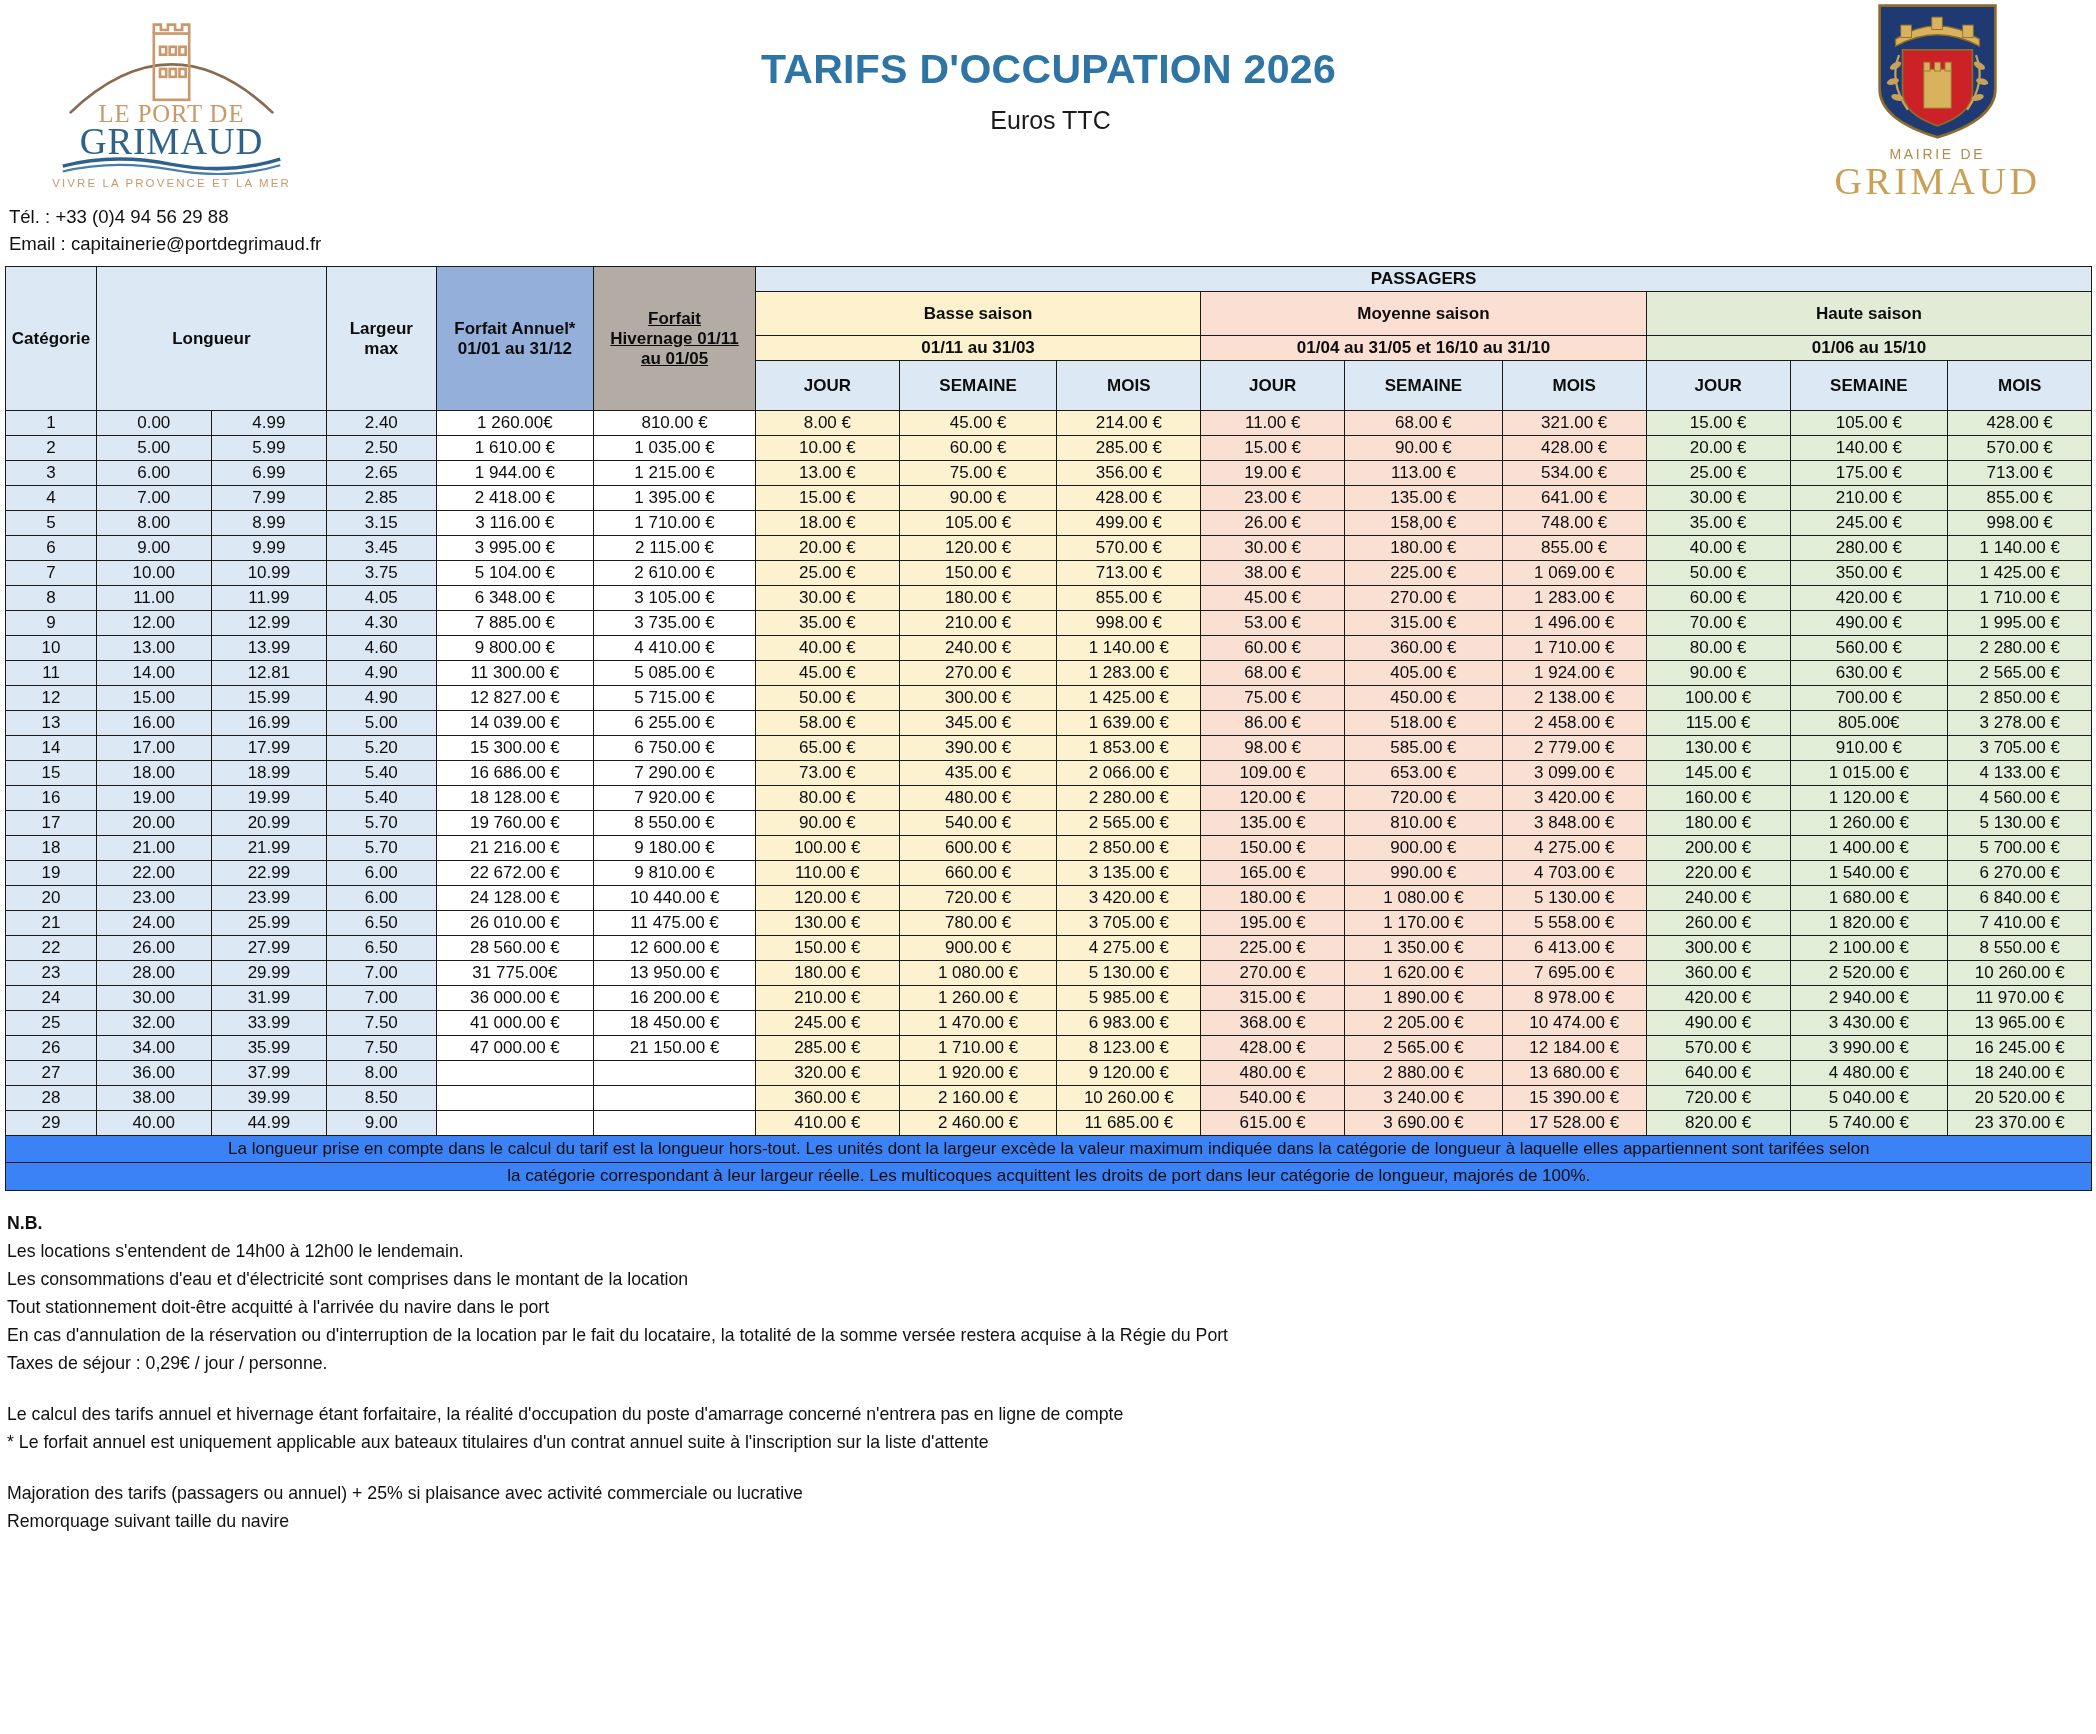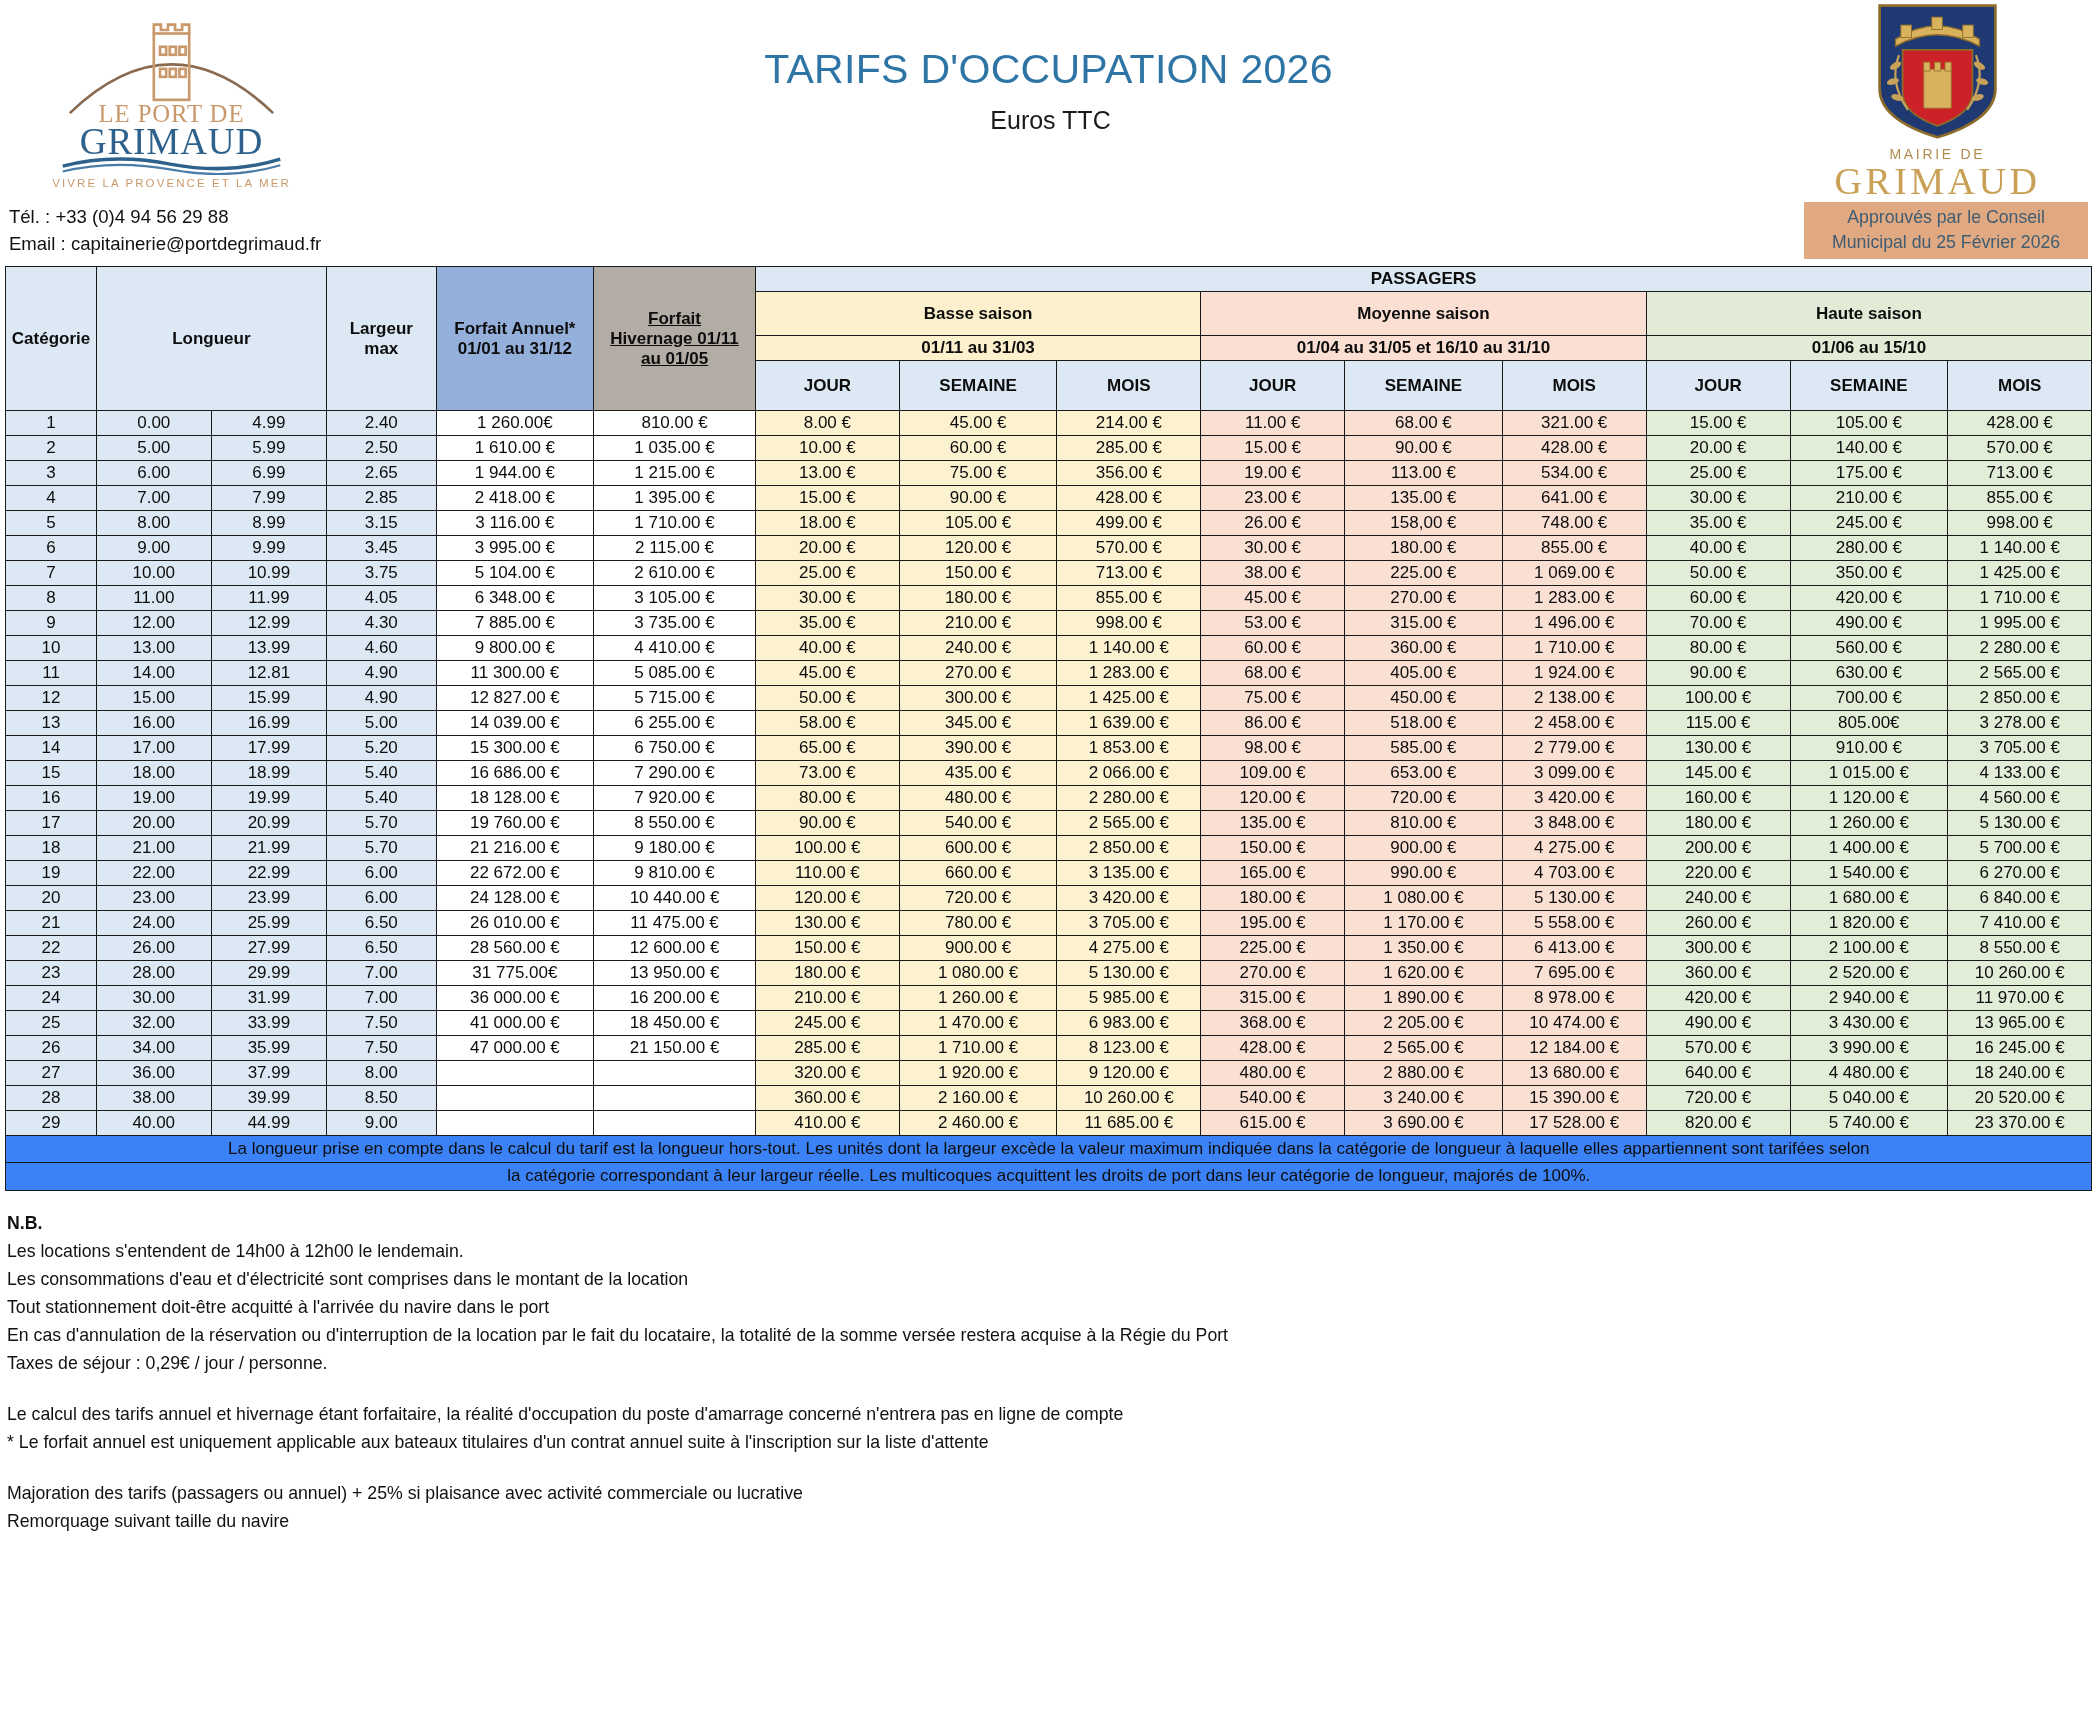--- a/index.html
+++ b/index.html
@@ -26,21 +26,21 @@
     left: 43px; top: 7px;
     width: 257px; height: 173px;
     text-align: center;
   }
   .logo-port svg { display: block; }
   .doc-title {
     position: absolute;
     left: 0; right: 0; top: 46px;
     text-align: center;
     font-size: 41px;
-    font-weight: normal;
+    font-weight: bold;
     color: #2E75A6;
     letter-spacing: 0.3px;
     font-family: "Liberation Sans", sans-serif;
   }
   .doc-subtitle {
     position: absolute;
     left: 4px; right: 0; top: 106px;
     text-align: center;
     font-size: 25px;
     color: #1a1a1a;
@@ -195,24 +195,20 @@
         <ellipse cx="32" cy="110" rx="7" ry="3.5" transform="rotate(15 32 110)"></ellipse>
         <ellipse cx="125" cy="74" rx="7" ry="3.5" transform="rotate(30 125 74)"></ellipse>
         <ellipse cx="128" cy="92" rx="7" ry="3.5" transform="rotate(15 128 92)"></ellipse>
         <ellipse cx="123" cy="110" rx="7" ry="3.5" transform="rotate(-15 123 110)"></ellipse>
       </g>
     </svg>
     <div class="mairie-label">MAIRIE DE</div>
     <div class="mairie-name">GRIMAUD</div>
   </div>
 
-  <div class="approval">
-    <div>Approuvés par le Conseil</div>
-    <div>Municipal du 25 Février 2026</div>
-  </div>
 </div>
 
 <table class="tarifs">
   <colgroup>
     <col style="width:66px">
       <col style="width:84px">
       <col style="width:84px">
       <col style="width:80px">
     <col style="width:115px">
       <col style="width:118px">

